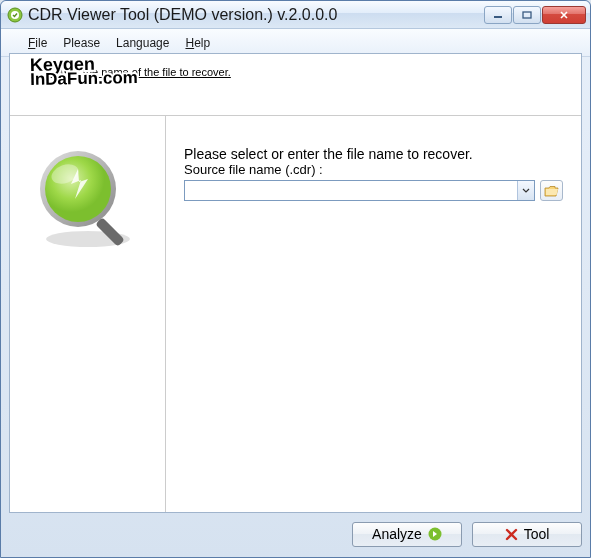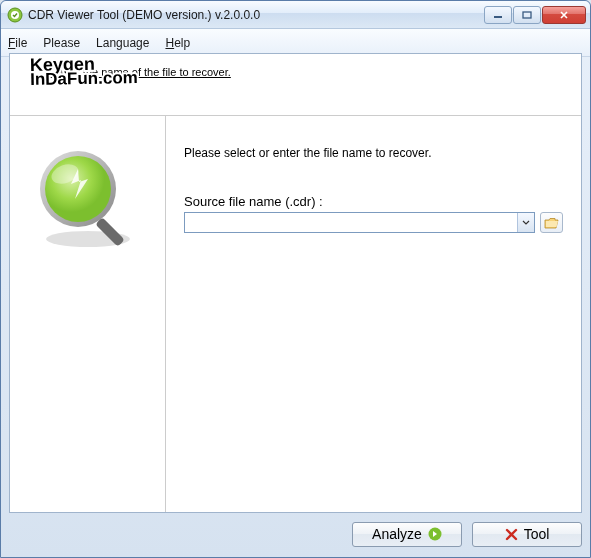--- a/index.html
+++ b/index.html
@@ -28,21 +28,21 @@
   align-items: center;
   padding: 0 4px 0 6px;
 }
 .app-icon {
   width: 16px; height: 16px;
   margin-right: 5px;
 }
 .title-text {
   flex: 1;
   color: #1a1a1a;
-  font-size: 12px;
+  font-size: 16px;
 }
 .win-controls { display: flex; gap: 1px; }
 .win-btn {
   width: 28px; height: 18px;
   border: 1px solid #8aa5c4;
   border-radius: 3px;
   display: flex; align-items: center; justify-content: center;
   background: linear-gradient(to bottom, #f3f8ff, #d2e0f0);
   cursor: pointer;
 }
@@ -50,21 +50,21 @@
   width: 44px;
   background: linear-gradient(to bottom, #f5a09a 0%, #e2736b 45%, #d44a3f 46%, #cf3f34 100%);
   border-color: #9a3832;
 }
 .menubar {
   height: 28px;
   background: linear-gradient(to bottom, #f9fcff, #e8f0fa);
   border-bottom: 1px solid #c8d6e8;
   display: flex;
   align-items: center;
-  padding: 0 0;
+  padding: 0 20px;
   gap: 2px;
 }
 .menu-item {
   padding: 2px 7px;
   color: #1a1a1a;
   cursor: pointer;
 }
 .menu-item .u { text-decoration: underline; }
 .client {
   position: absolute;
@@ -97,21 +97,21 @@
   border-right: 1px solid #ccc;
   display: flex;
   align-items: flex-start;
   justify-content: center;
   padding-top: 28px;
 }
 .right-pane {
   flex: 1;
   padding: 30px 18px 10px 18px;
 }
-.instruction { font-size: 12px; color: #000; margin-bottom: 34px; }
+.instruction { font-size: 14px; color: #000; }
 .field-label { font-size: 13px; color: #000; margin-bottom: 3px; }
 .field-row { display: flex; align-items: center; gap: 5px; }
 .combo {
   flex: 1;
   height: 21px;
   display: flex;
   border: 1px solid #7c9bbf;
   background: #fff;
 }
 .combo-input {

